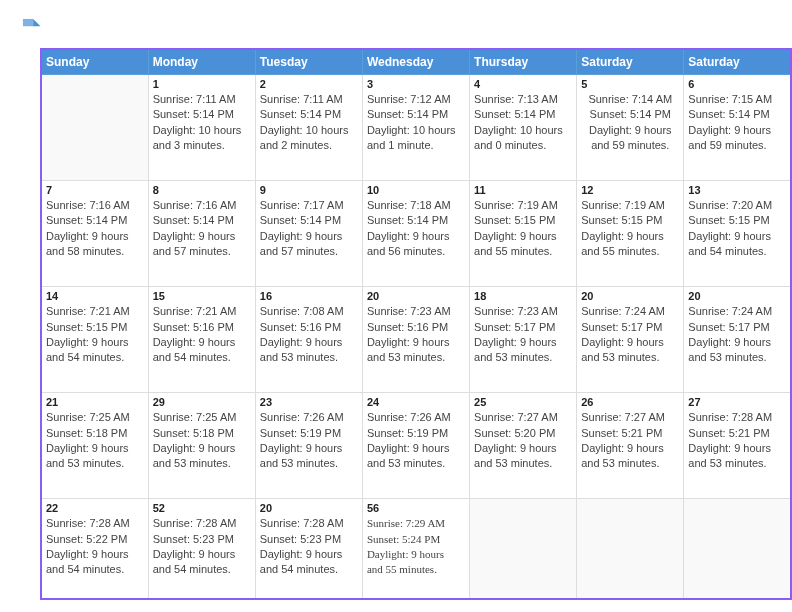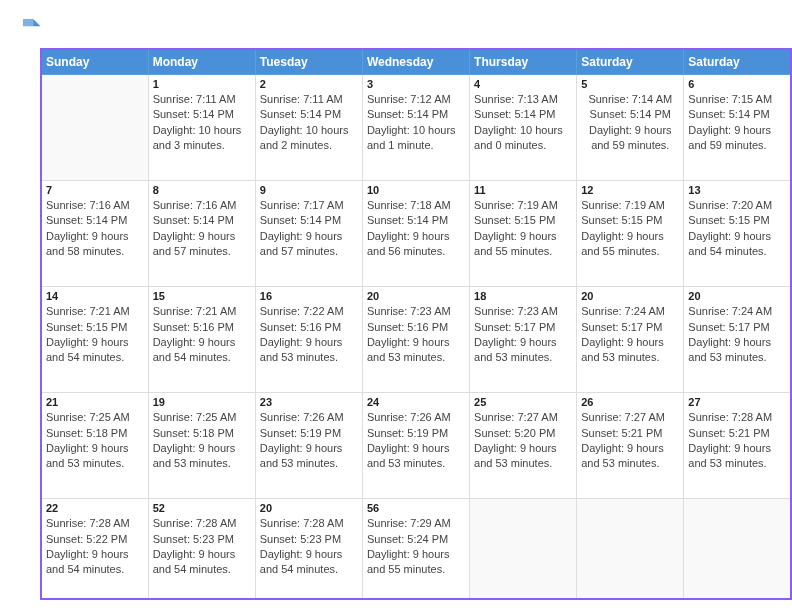--- a/index.html
+++ b/index.html
@@ -229,21 +229,21 @@
           </td>
           <td>
             <div class="day-num">15</div>
             <div class="day-info" style="white-space: pre-line;">Sunrise: 7:21 AM
 Sunset: 5:16 PM
 Daylight: 9 hours
 and 54 minutes.</div>
           </td>
           <td>
             <div class="day-num">16</div>
-            <div class="day-info" style="white-space: pre-line;">Sunrise: 7:22 AM
+            <div class="day-info" style="white-space: pre-line;">Sunrise: 7:08 AM
 Sunset: 5:16 PM
 Daylight: 9 hours
 and 53 minutes.</div>
           </td>
           <td>
             <div class="day-num">20</div>
             <div class="day-info" style="white-space: pre-line;">Sunrise: 7:23 AM
 Sunset: 5:16 PM
 Daylight: 9 hours
 and 53 minutes.</div>
@@ -272,21 +272,21 @@
         </tr>
         <tr>
           <td>
             <div class="day-num">21</div>
             <div class="day-info" style="white-space: pre-line;">Sunrise: 7:25 AM
 Sunset: 5:18 PM
 Daylight: 9 hours
 and 53 minutes.</div>
           </td>
           <td>
-            <div class="day-num">19</div>
+            <div class="day-num">29</div>
             <div class="day-info" style="white-space: pre-line;">Sunrise: 7:25 AM
 Sunset: 5:18 PM
 Daylight: 9 hours
 and 53 minutes.</div>
           </td>
           <td>
             <div class="day-num">23</div>
             <div class="day-info" style="white-space: pre-line;">Sunrise: 7:26 AM
 Sunset: 5:19 PM
 Daylight: 9 hours
@@ -338,21 +338,21 @@
           </td>
           <td>
             <div class="day-num">20</div>
             <div class="day-info" style="white-space: pre-line;">Sunrise: 7:28 AM
 Sunset: 5:23 PM
 Daylight: 9 hours
 and 54 minutes.</div>
           </td>
           <td>
             <div class="day-num">56</div>
-            <div class="day-info" style="white-space: pre-line;">Sunrise: 7:29 AM
+            <div class="day-info" style="white-space: pre-line; font-family: Liberation Serif, serif;">Sunrise: 7:29 AM
 Sunset: 5:24 PM
 Daylight: 9 hours
 and 55 minutes.</div>
           </td>
           <td class="empty"></td>
           <td class="empty"></td>
           <td class="empty"></td>
         </tr>
       </tbody>
   </table>

